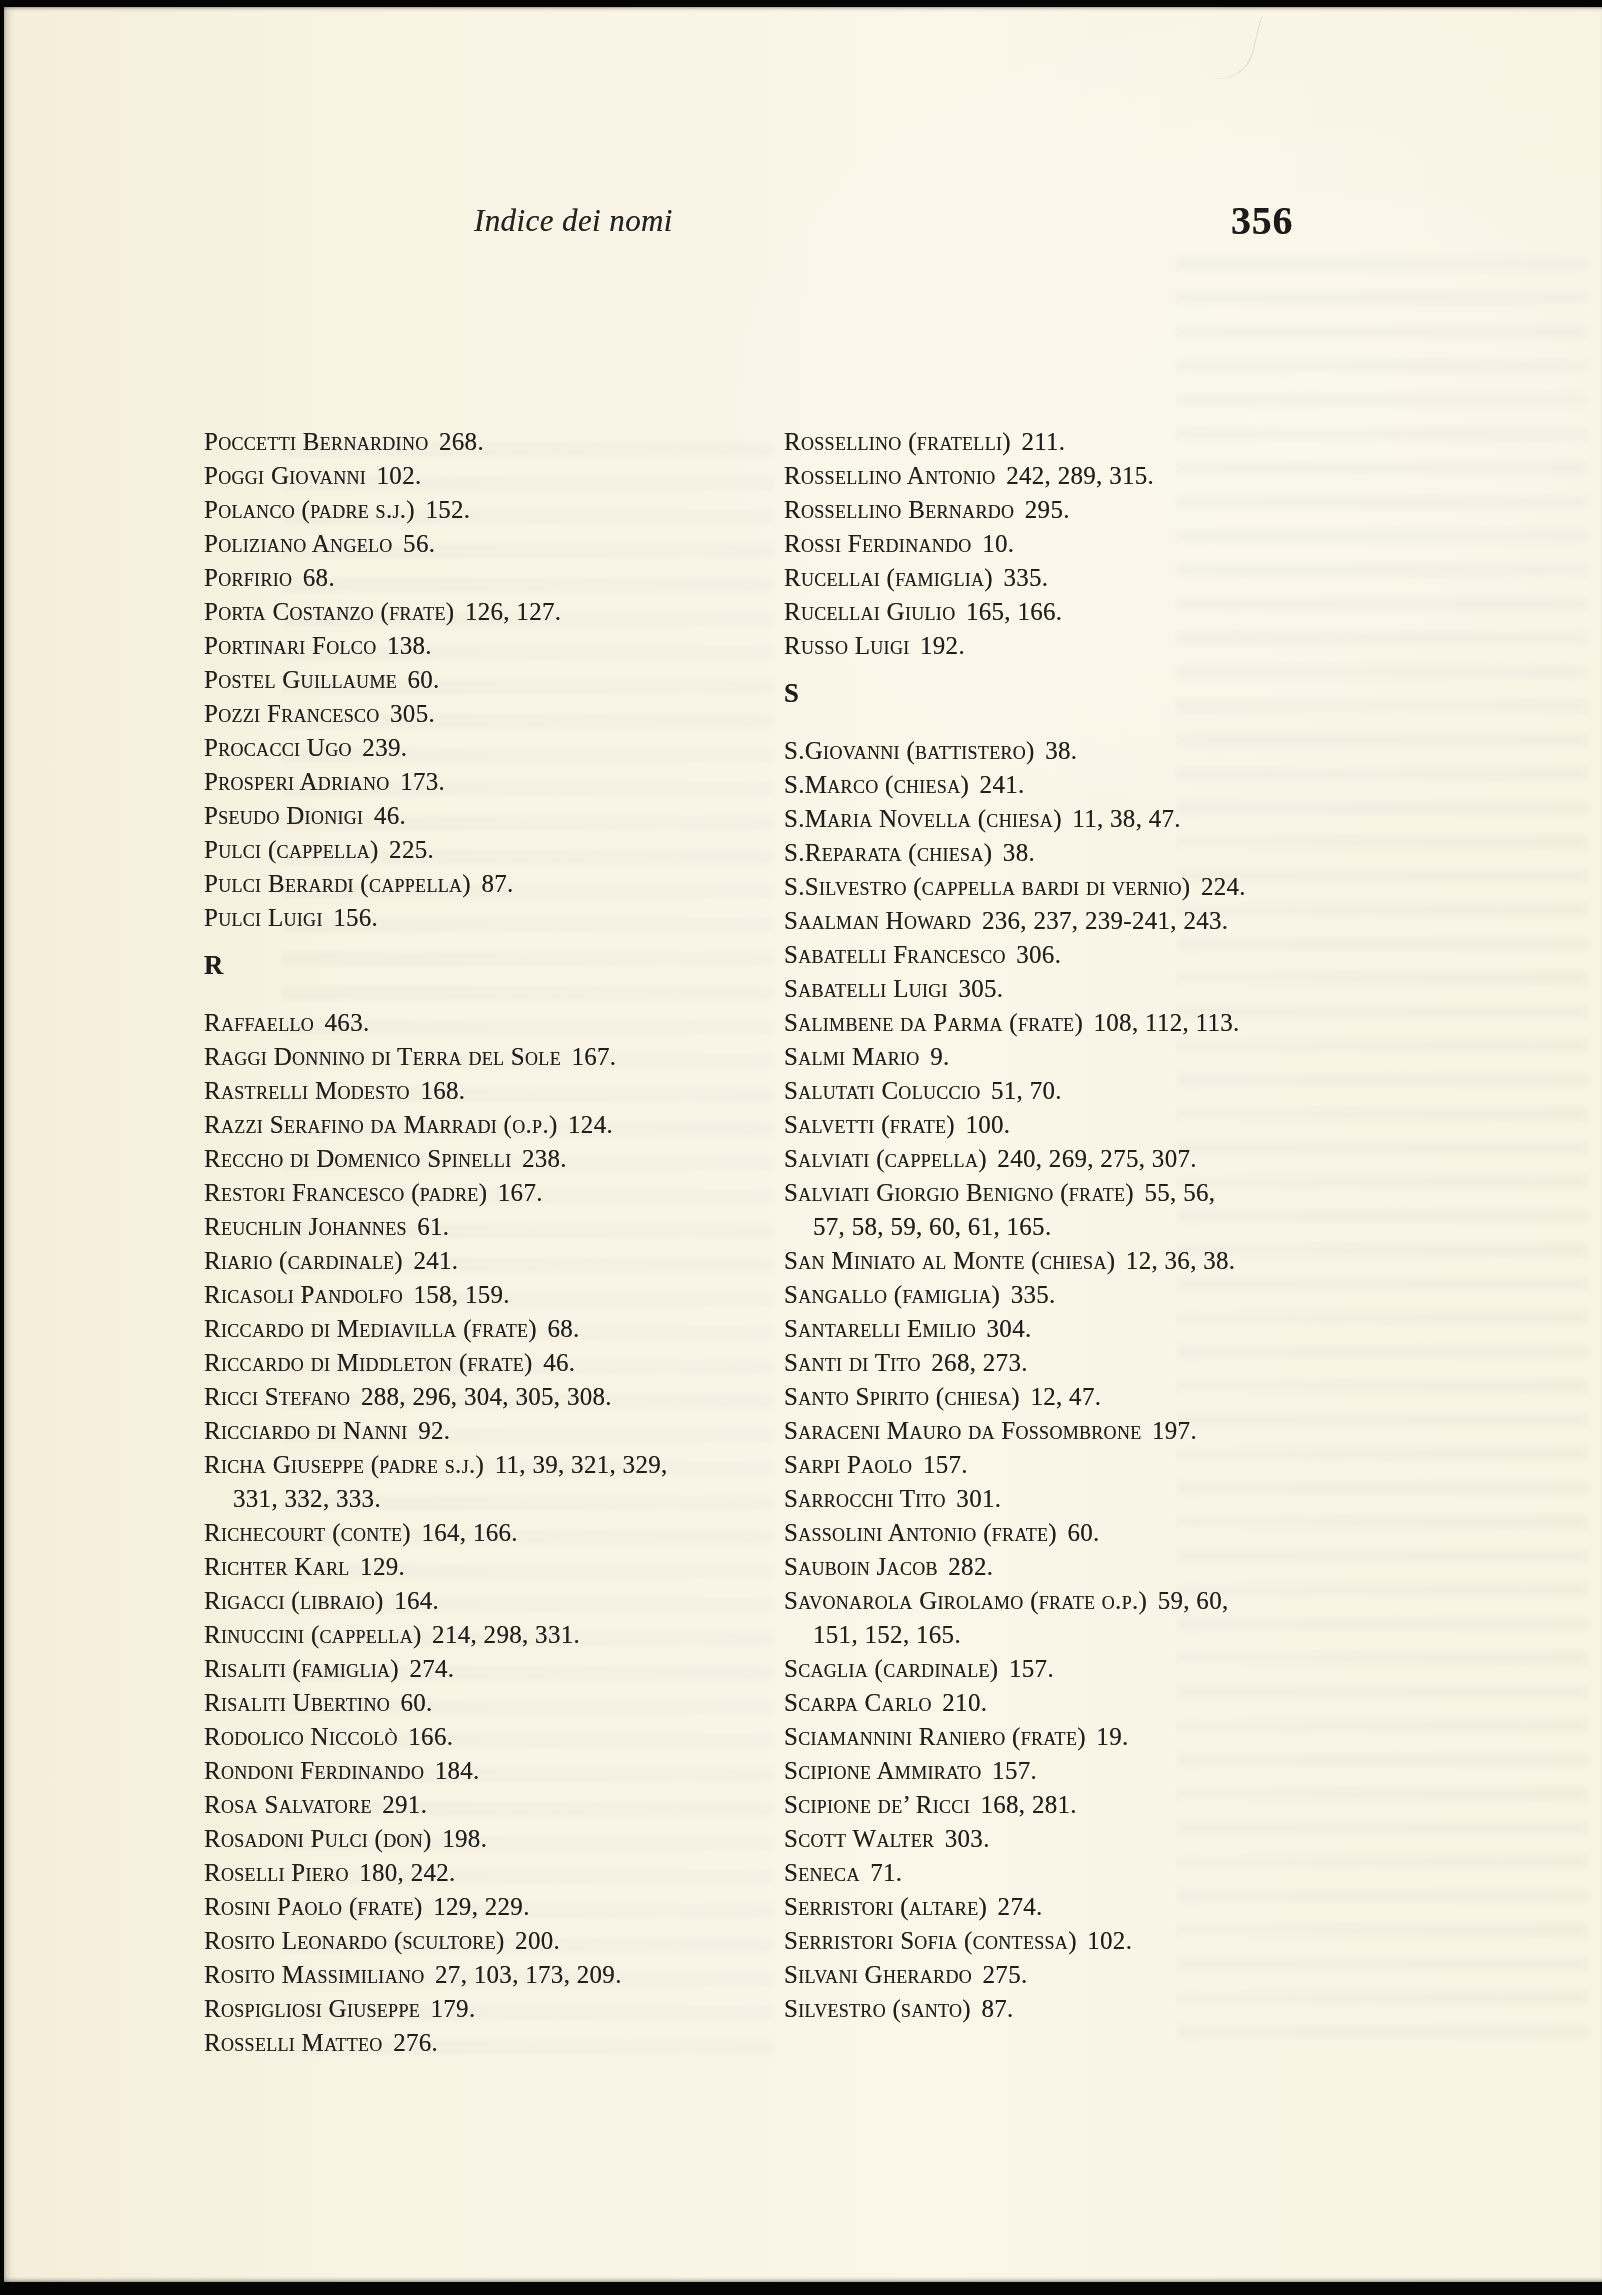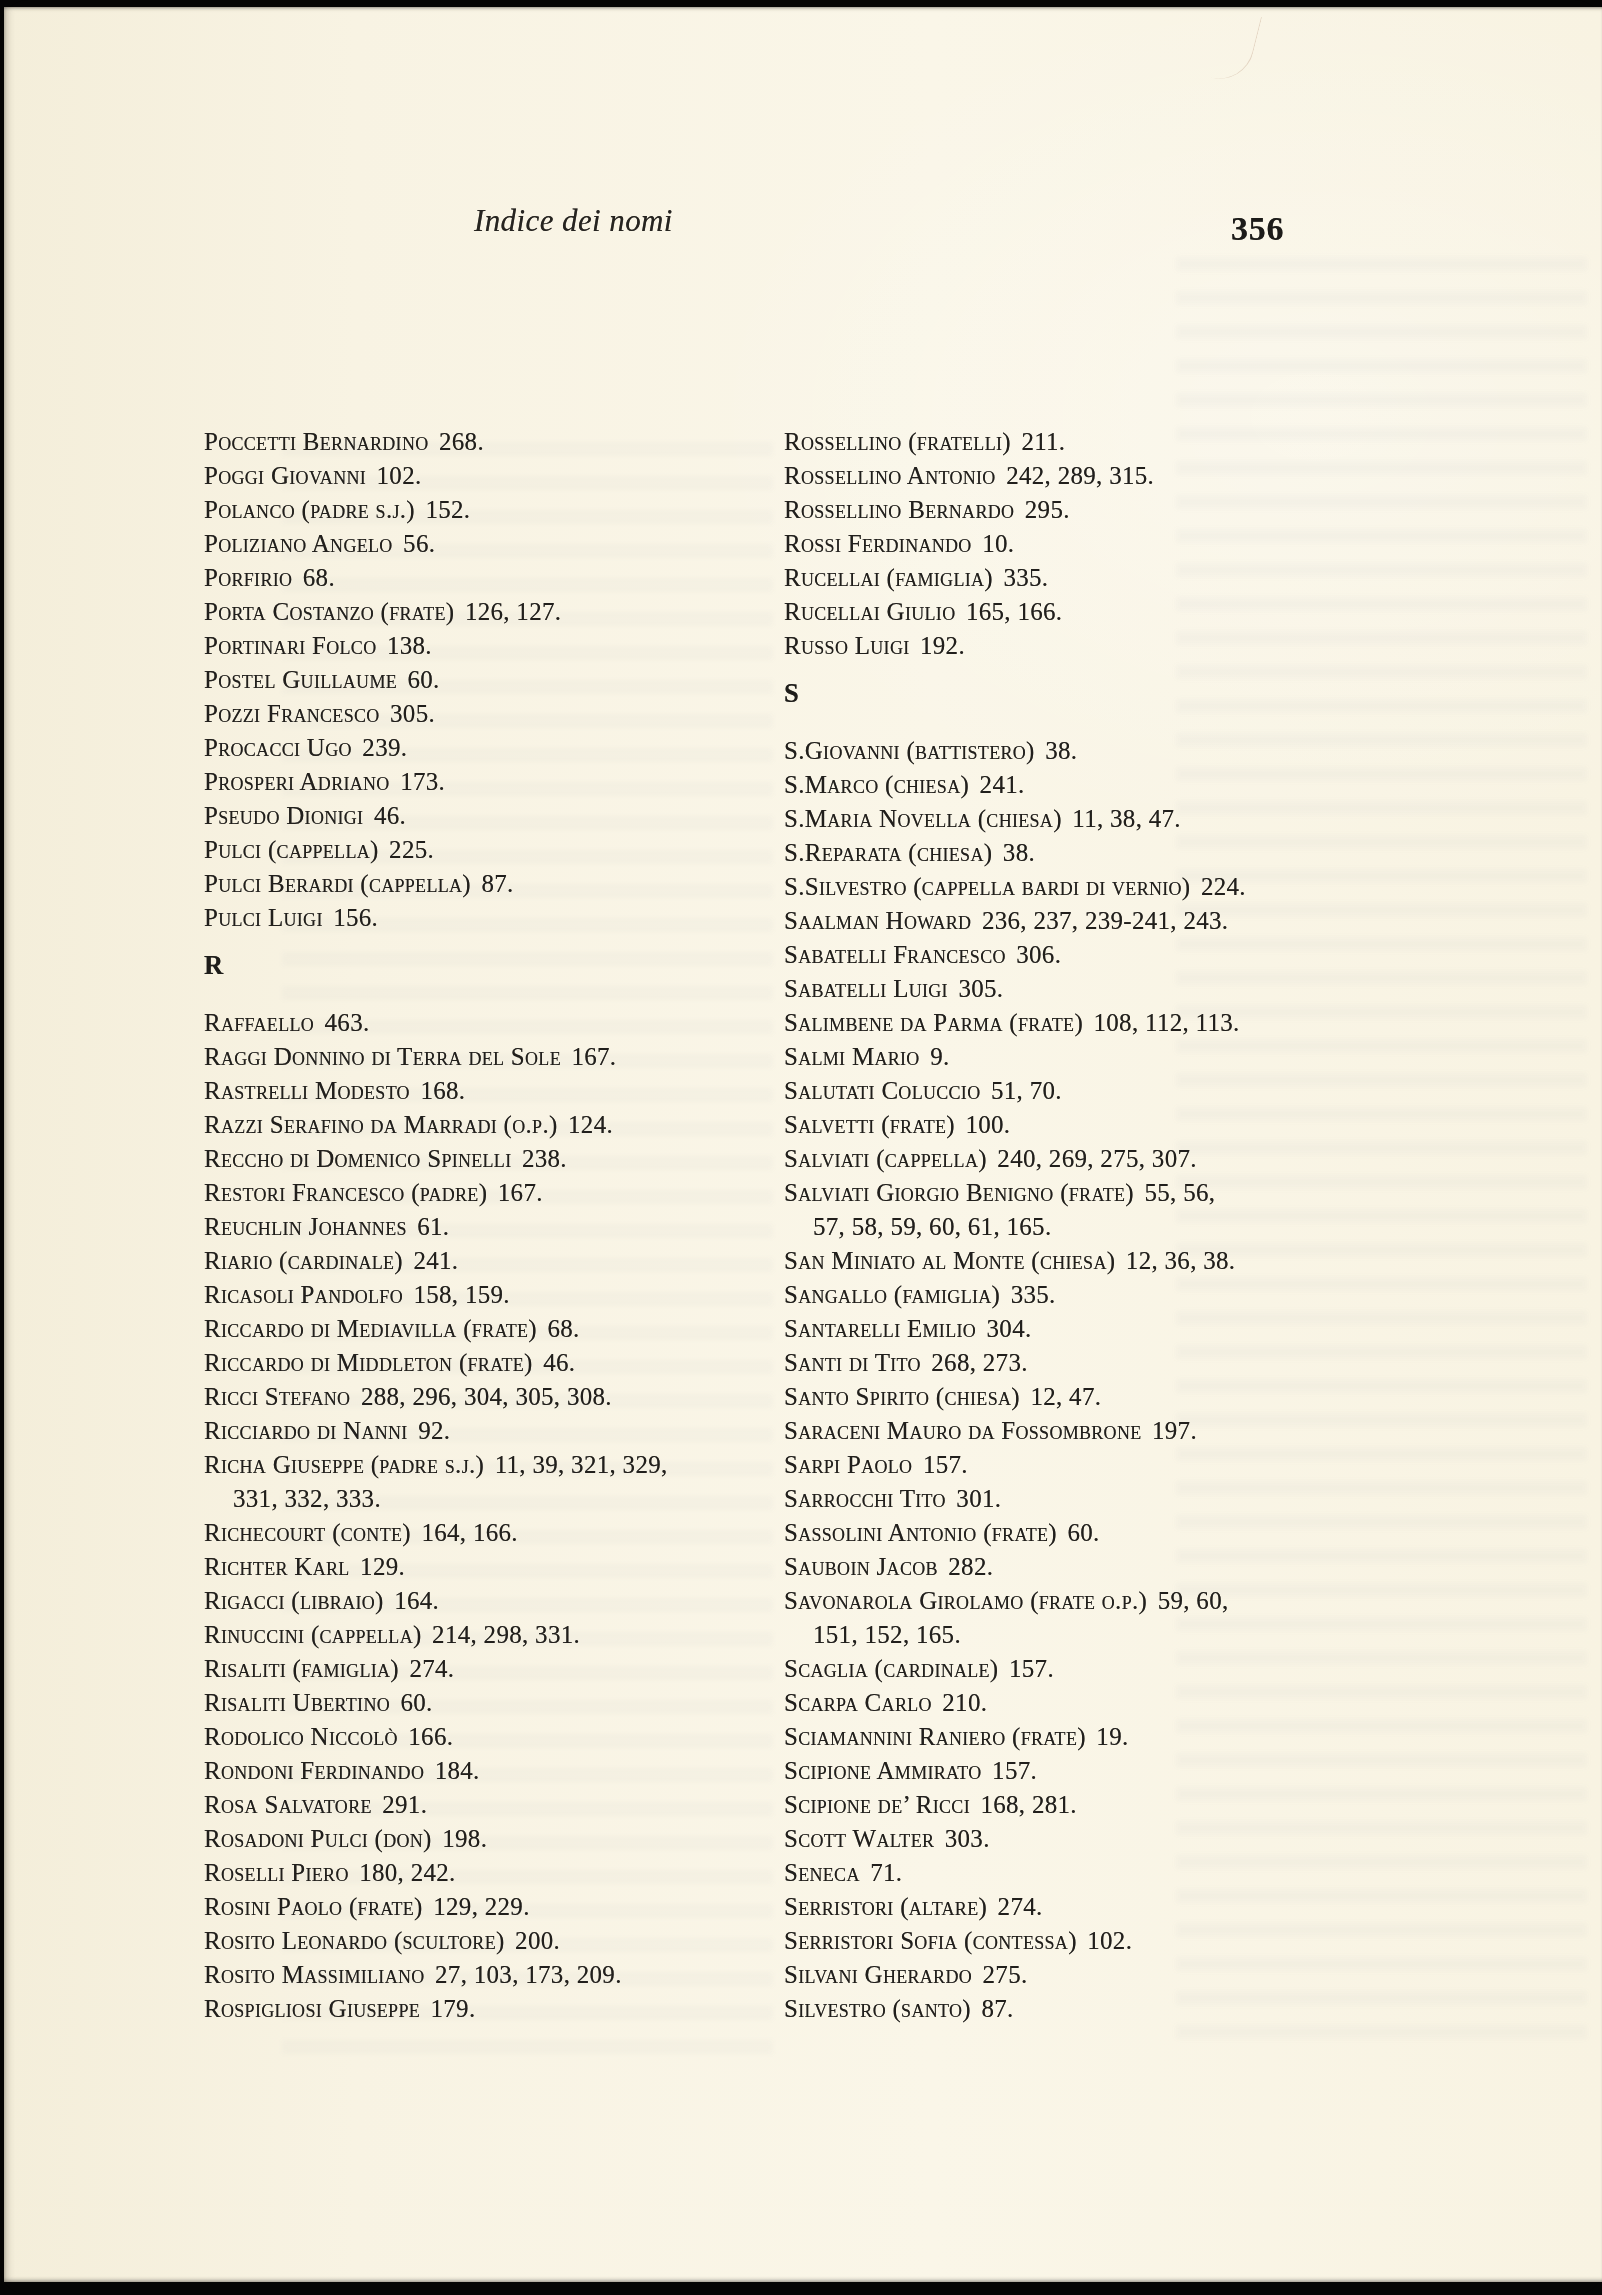--- a/index.html
+++ b/index.html
@@ -20,22 +20,22 @@
                 inset 0 2.4px 3.2px -1.6px rgba(40,38,34,.5),
                 inset 0 -3.2px 4px -2.4px rgba(40,38,34,.55);
   }
   .header-title{
     position:absolute;left:470px;top:196px;
     font-style:italic;font-size:31px;color:#262420;letter-spacing:0.4px;
     text-shadow:0 0 0.5px rgba(38,36,32,.65);
     white-space:nowrap;
   }
   .page-number{
-    position:absolute;left:1227px;top:203px;
-    font-weight:bold;font-size:34px;color:#1c1b19;letter-spacing:0.8px;
+    position:absolute;left:1227px;top:190px;
+    font-weight:bold;font-size:40px;color:#1c1b19;letter-spacing:0.8px;
     text-shadow:0 0 0.5px rgba(28,27,25,.65);
   }
   .col{
     position:absolute;top:418px;
     font-size:25px;line-height:34px;color:#211f1c;
     text-shadow:0 0 0.5px rgba(33,31,28,.6);
   }
   .col-left{left:200px;width:588px;}
   .col-right{left:780px;width:628px;}
   .entry{height:34px;white-space:nowrap;}
@@ -113,20 +113,21 @@
         <div class="entry"><span class="name">Risaliti Ubertino</span><span class="pages">60.</span></div>
         <div class="entry"><span class="name">Rodolico Niccolò</span><span class="pages">166.</span></div>
         <div class="entry"><span class="name">Rondoni Ferdinando</span><span class="pages">184.</span></div>
         <div class="entry"><span class="name">Rosa Salvatore</span><span class="pages">291.</span></div>
         <div class="entry"><span class="name">Rosadoni Pulci (don)</span><span class="pages">198.</span></div>
         <div class="entry"><span class="name">Roselli Piero</span><span class="pages">180, 242.</span></div>
         <div class="entry"><span class="name">Rosini Paolo (frate)</span><span class="pages">129, 229.</span></div>
         <div class="entry"><span class="name">Rosito Leonardo (scultore)</span><span class="pages">200.</span></div>
         <div class="entry"><span class="name">Rosito Massimiliano</span><span class="pages">27, 103, 173, 209.</span></div>
         <div class="entry"><span class="name">Rospigliosi Giuseppe</span><span class="pages">179.</span></div>
+        <div class="entry"><span class="name">Rosselli Matteo</span><span class="pages">276.</span></div>
       </div>
     <div class="col col-right">
         <div class="entry"><span class="name">Rossellino (fratelli)</span><span class="pages">211.</span></div>
         <div class="entry"><span class="name">Rossellino Antonio</span><span class="pages">242, 289, 315.</span></div>
         <div class="entry"><span class="name">Rossellino Bernardo</span><span class="pages">295.</span></div>
         <div class="entry"><span class="name">Rossi Ferdinando</span><span class="pages">10.</span></div>
         <div class="entry"><span class="name">Rucellai (famiglia)</span><span class="pages">335.</span></div>
         <div class="entry"><span class="name">Rucellai Giulio</span><span class="pages">165, 166.</span></div>
         <div class="entry"><span class="name">Russo Luigi</span><span class="pages">192.</span></div>
         <div class="section-letter">S</div>

